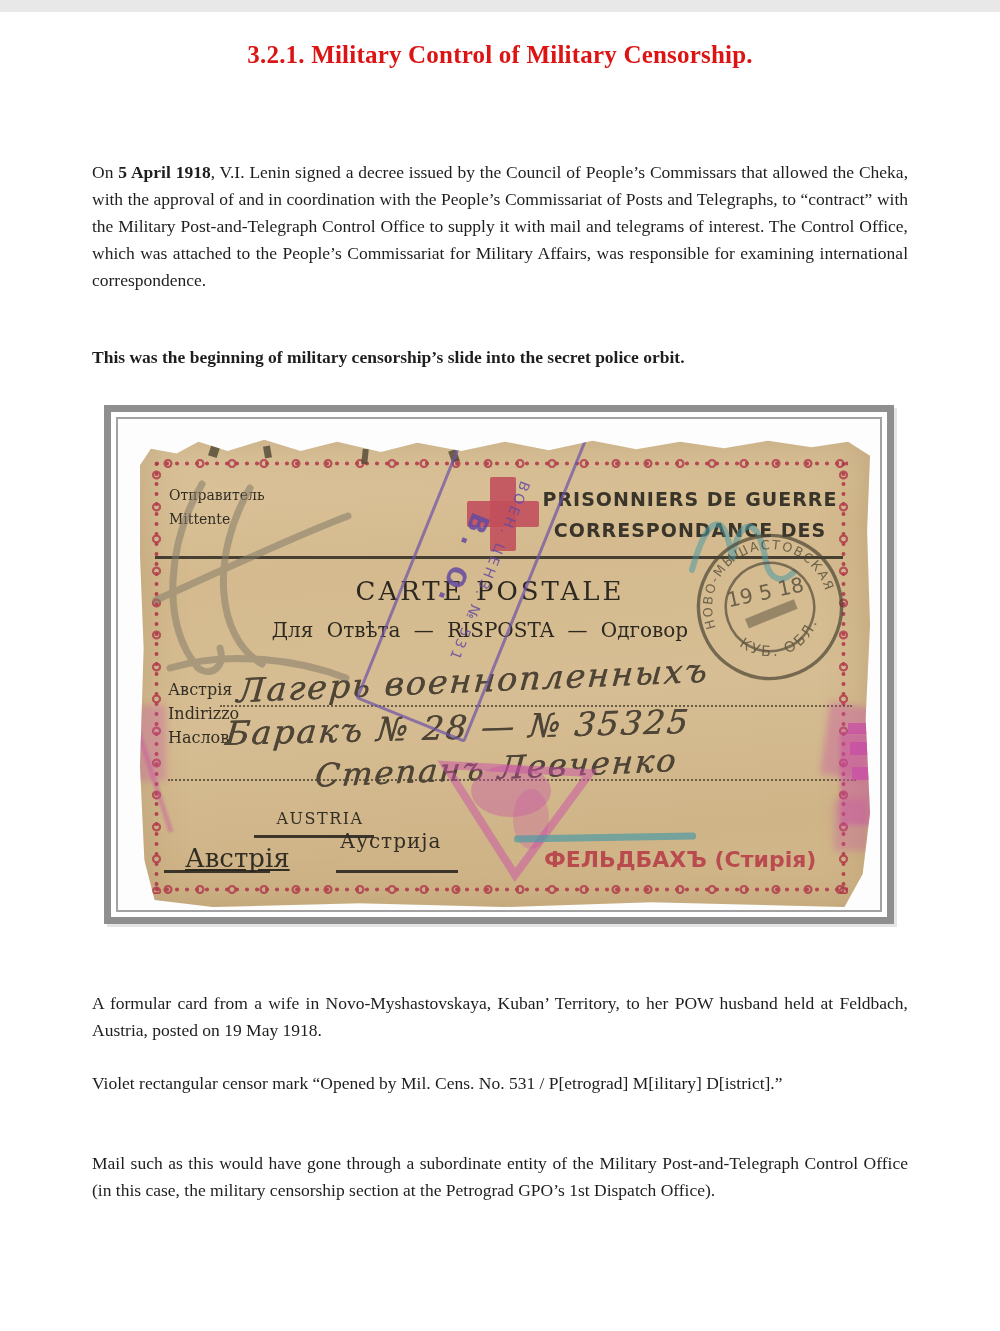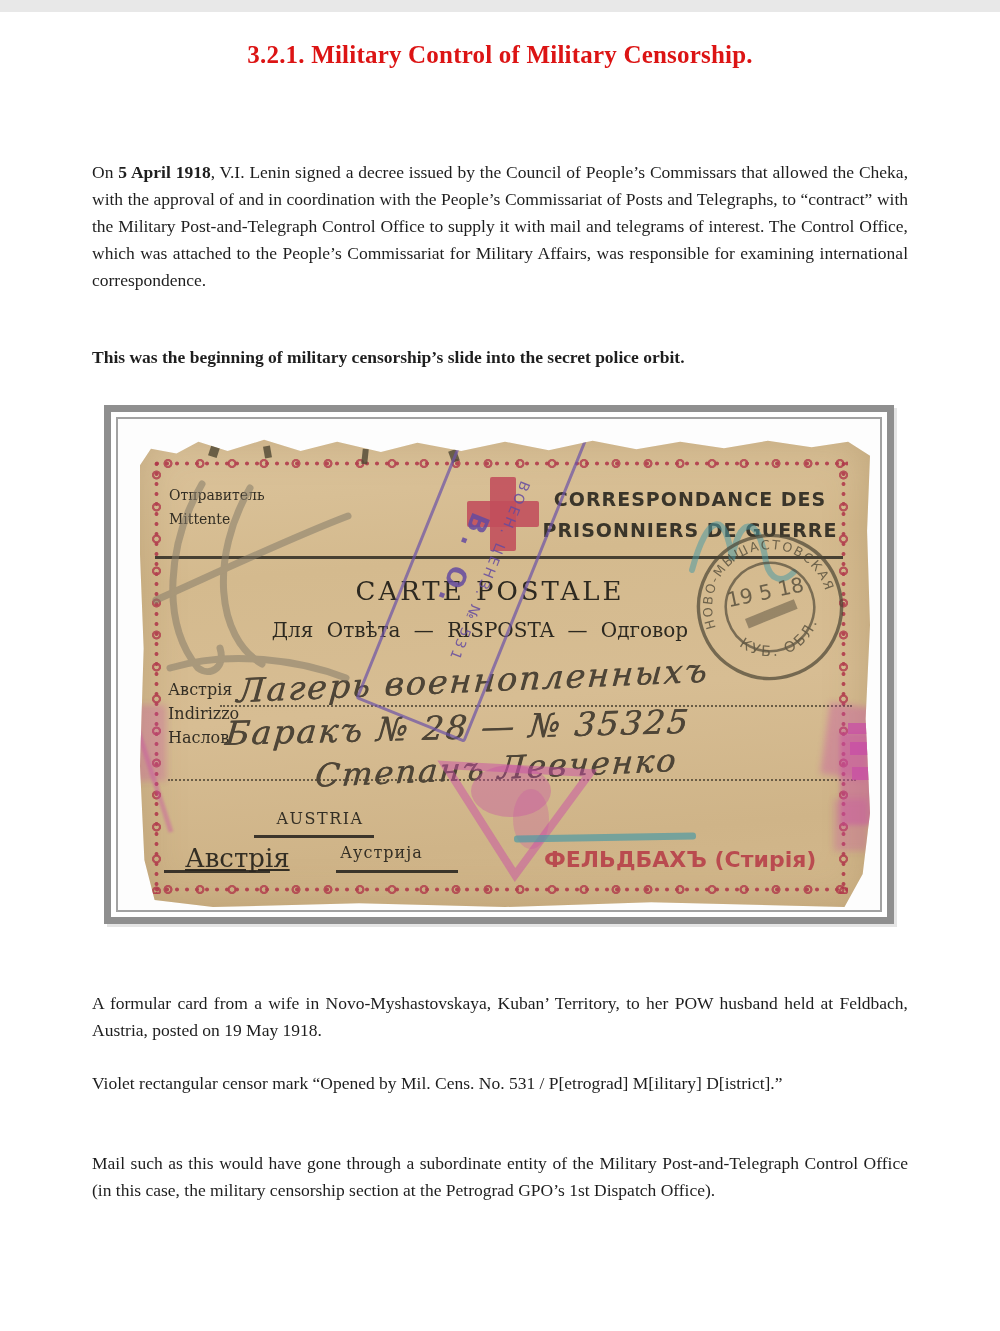--- a/index.html
+++ b/index.html
@@ -81,21 +81,21 @@
     transform:skewX(-7deg) rotate(-2.5deg);text-shadow:.5px 0 0 #4e4537;
   }
   .hw1{left:98px;top:224px;font-size:33px;}
   .hw2{left:86px;top:271px;font-size:33px;transform:skewX(-7deg) rotate(-1.5deg);}
   .hw3{left:176px;top:312px;font-size:32px;}
   .austria{left:60px;top:372px;width:240px;text-align:center;font-size:16px;letter-spacing:1.5px;}
   .ul{background:#2b2720;height:3px;opacity:.9;}
   .ul-a{left:114px;top:398px;width:120px;}
   .ru1{left:45px;top:406px;font-size:26px;text-decoration:underline;}
   .ul-b{left:24px;top:433px;width:106px;}
-  .sr1{left:200px;top:406px;font-size:16px;letter-spacing:1px;}
+  .sr1{left:200px;top:392px;font-size:20px;letter-spacing:1px;}
   .ul-c{left:196px;top:433px;width:122px;}
   .feld{
     font-family:"DejaVu Sans",sans-serif;font-weight:bold;color:#b8434b;
     white-space:nowrap;opacity:.92;
   }
   .feld1{left:380px;top:374px;font-size:22px;letter-spacing:.5px;}
   .feld2{left:404px;top:410px;font-size:22px;}
   .tealline{left:374px;top:397px;width:182px;height:7px;background:#4e9aa4;opacity:.7;border-radius:3px;transform:rotate(-1deg);}
 
   
@@ -157,22 +157,22 @@
 
         <div class="abs sender print">
           <div>Отправитель</div>
           <div>Mittente</div>
         </div>
 
         <div class="abs cross-v"></div>
         <div class="abs cross-h"></div>
 
         <div class="abs corr">
+          <div>PRISONNIERS DE GUERRE</div>
           <div>CORRESPONDANCE DES</div>
-          <div>PRISONNIERS DE GUERRE</div>
         </div>
 
         <div class="abs hline"></div>
 
         <div class="abs carte print">CARTE POSTALE</div>
         <div class="abs reply print">Для Отвѣта — RISPOSTA — Одговор</div>
 
         <div class="abs addr print">
           <div>Австрія</div>
           <div>Indirizzo</div>

